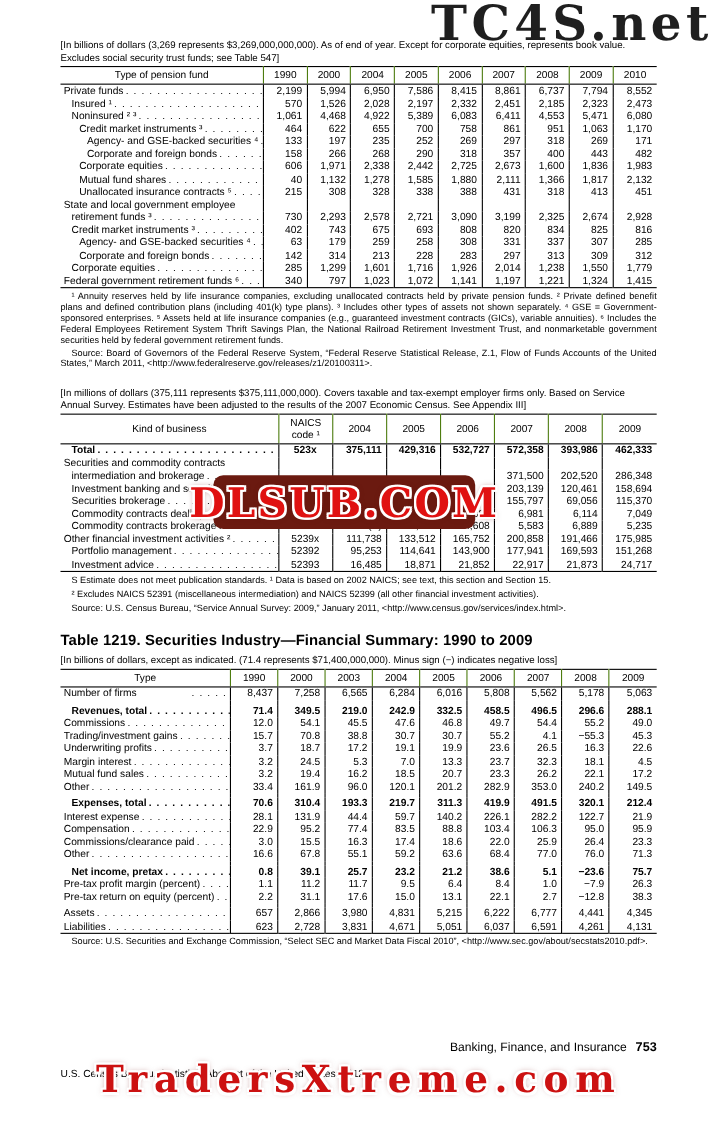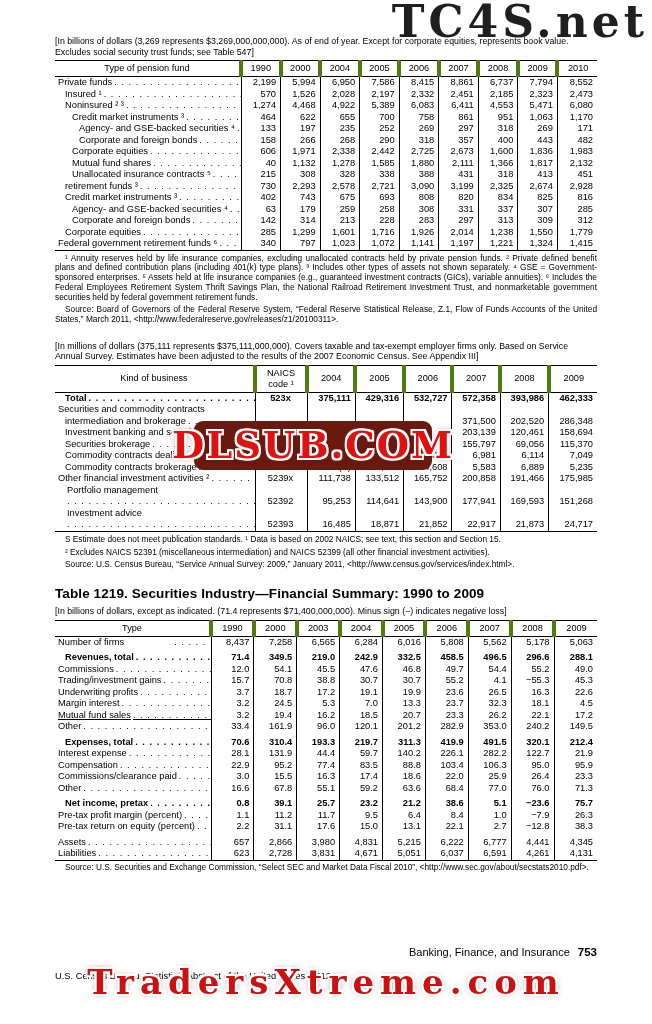--- a/index.html
+++ b/index.html
@@ -9,21 +9,21 @@
     font-family:"Liberation Sans","DejaVu Sans",sans-serif;
   }
   .page{position:absolute;left:55px;top:36px;width:542px;}
   section{margin-bottom:16px;position:relative;}
   .tbl-title{font-size:13.5px;font-weight:700;line-height:16.5px;margin:0 0 4px 0;letter-spacing:.1px;}
   .tbl-subtitle{font-size:8.8px;line-height:10.5px;margin:0 0 3px 0;}
   table.datatable{width:100%;border-collapse:collapse;table-layout:fixed;
     border-top:1px solid #000;border-bottom:1px solid #000;font-size:9.3px;}
   .datatable th{font-weight:400;font-size:9.2px;line-height:11px;padding:2px 1px;
     border-bottom:1px solid #000;text-align:center;vertical-align:middle;}
-  .datatable .val-h{border-left:4px solid #4d7c0f;}
+  .datatable .val-h{border-left:1px solid #4d7c0f;}
   .datatable td{padding:0;line-height:11.5px;vertical-align:bottom;}
   .datatable td.val{border-left:1px solid #000;text-align:right;padding-right:4px;}
   .datatable td.naics{text-align:center;padding-right:1px;}
   .datatable td.lbl{display:flex;align-items:baseline;overflow:hidden;}
   .datatable .txt{white-space:nowrap;}
   .datatable .dots{flex:1;overflow:hidden;white-space:nowrap;margin-left:2px;}
   .datatable .dots::after{content:". . . . . . . . . . . . . . . . . . . . . . . . . . . . . . . . . . . . . . . . . . . . .";letter-spacing:1px;}
   .datatable tr.bold{font-weight:700;}
   .datatable tr.gap td{height:4px;line-height:4px;font-size:1px;}
   .t1217 th.lbl-h{width:182px;}
@@ -103,21 +103,21 @@
             <td class="val">2,451</td>
             <td class="val">2,185</td>
             <td class="val">2,323</td>
             <td class="val">2,473</td>
           </tr>
           <tr>
             <td class="lbl" style="padding-left: 10px; justify-content: center;">
               <span class="txt">Noninsured ² ³</span>
               <span class="dots"></span>
             </td>
-            <td class="val">1,274</td>
+            <td class="val">1,061</td>
             <td class="val">4,468</td>
             <td class="val">4,922</td>
             <td class="val">5,389</td>
             <td class="val">6,083</td>
             <td class="val">6,411</td>
             <td class="val">4,553</td>
             <td class="val">5,471</td>
             <td class="val">6,080</td>
           </tr>
           <tr>
@@ -202,20 +202,34 @@
             </td>
             <td class="val">215</td>
             <td class="val">308</td>
             <td class="val">328</td>
             <td class="val">338</td>
             <td class="val">388</td>
             <td class="val">431</td>
             <td class="val">318</td>
             <td class="val">413</td>
             <td class="val">451</td>
+          </tr>
+          <tr>
+            <td class="lbl" style="padding-left: 3px;">
+              <span class="txt">State and local government employee</span>
+            </td>
+            <td class="val"></td>
+            <td class="val"></td>
+            <td class="val"></td>
+            <td class="val"></td>
+            <td class="val"></td>
+            <td class="val"></td>
+            <td class="val"></td>
+            <td class="val"></td>
+            <td class="val"></td>
           </tr>
           <tr>
             <td class="lbl" style="padding-left: 10px;">
               <span class="txt">retirement funds ³</span>
               <span class="dots"></span>
             </td>
             <td class="val">730</td>
             <td class="val">2,293</td>
             <td class="val">2,578</td>
             <td class="val">2,721</td>
@@ -419,34 +433,34 @@
             </td>
             <td class="val naics">5239x</td>
             <td class="val">111,738</td>
             <td class="val">133,512</td>
             <td class="val">165,752</td>
             <td class="val">200,858</td>
             <td class="val">191,466</td>
             <td class="val">175,985</td>
           </tr>
           <tr>
-            <td class="lbl" style="padding-left: 10px; flex-direction: column;">
+            <td class="lbl" style="padding-left: 10px;">
               <span class="txt">Portfolio management</span>
               <span class="dots"></span>
             </td>
             <td class="val naics">52392</td>
             <td class="val">95,253</td>
             <td class="val">114,641</td>
             <td class="val">143,900</td>
             <td class="val">177,941</td>
             <td class="val">169,593</td>
             <td class="val">151,268</td>
           </tr>
           <tr>
-            <td class="lbl" style="padding-left: 10px; flex-direction: column;">
+            <td class="lbl" style="padding-left: 10px;">
               <span class="txt">Investment advice</span>
               <span class="dots"></span>
             </td>
             <td class="val naics">52393</td>
             <td class="val">16,485</td>
             <td class="val">18,871</td>
             <td class="val">21,852</td>
             <td class="val">22,917</td>
             <td class="val">21,873</td>
             <td class="val">24,717</td>
@@ -574,21 +588,21 @@
             <td class="val">24.5</td>
             <td class="val">5.3</td>
             <td class="val">7.0</td>
             <td class="val">13.3</td>
             <td class="val">23.7</td>
             <td class="val">32.3</td>
             <td class="val">18.1</td>
             <td class="val">4.5</td>
           </tr>
           <tr>
-            <td class="lbl" style="padding-left: 3px; text-decoration: underline;">
+            <td class="lbl" style="padding-left: 3px;">
               <span class="txt">Mutual fund sales</span>
               <span class="dots"></span>
             </td>
             <td class="val">3.2</td>
             <td class="val">19.4</td>
             <td class="val">16.2</td>
             <td class="val">18.5</td>
             <td class="val">20.7</td>
             <td class="val">23.3</td>
             <td class="val">26.2</td>

